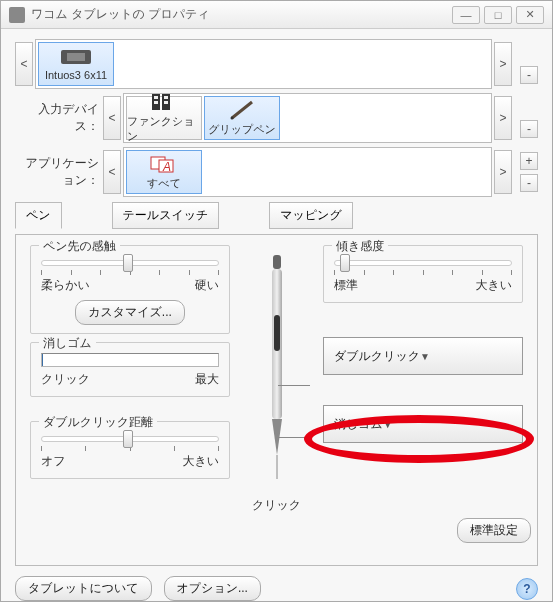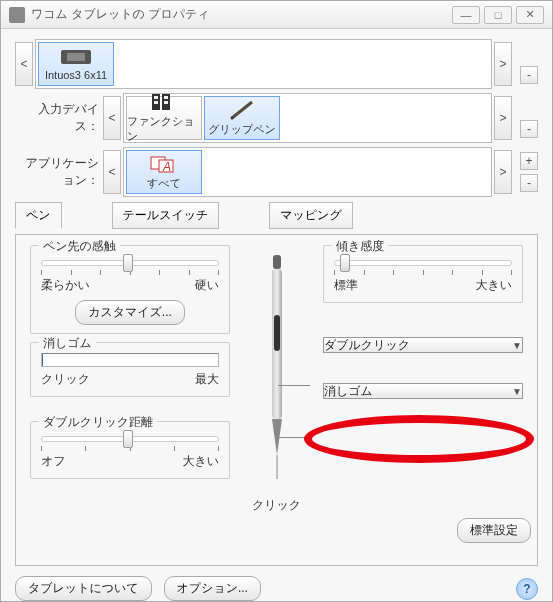--- a/index.html
+++ b/index.html
@@ -38,21 +38,21 @@
 .slider-thumb { width: 10px; height: 18px; background: linear-gradient(#fff,#dcdcdc); border: 1px solid #999; border-radius: 2px; position: absolute; top: -7px; }
 .slider-ticks { display: flex; justify-content: space-between; margin-top: 2px; }
 .tick { width: 1px; height: 5px; background: #888; }
 .slider-labels { display: flex; justify-content: space-between; color: #333; margin-top: 2px; }
 
 .btn { padding: 3px 12px; border: 1px solid #aaa; border-radius: 10px; background: linear-gradient(#fff,#e6e6e6); color: #222; display: inline-block; }
 
 .bar { height: 14px; background: #fff; border: 1px solid #b5b5b5; border-top-color:#888; position:relative; }
 .bar-fill { position:absolute; left:0; top:0; bottom:0; width:1px; background:#3b6ea5; }
 
-.combo { height: 16px; border: 1px solid #999; background: linear-gradient(#fff,#e9e9e9); display: flex; align-items: center; padding: 0 0; justify-content: space-between; color: #222; width: 200px; }
+.combo { height: 38px; border: 1px solid #999; background: linear-gradient(#fff,#e9e9e9); display: flex; align-items: center; padding: 0 10px; color: #222; width: 200px; }
 .combo .chev { color: #555; font-size:10px; }
 
 .pen-area { position: absolute; left: 50%; top: 20px; transform: translateX(-50%); width: 30px; height: 230px; }
 .pen-svg { width: 30px; height: 230px; }
 .connector { height:1px; background:#888; position:absolute; }
 
 .red-ring { position: absolute; border: 8px solid #e60012; border-radius: 50%/50%; }
 
 .help { width: 22px; height: 22px; border-radius: 50%; border: 1px solid #6fa9e6; background: radial-gradient(#d8ecff,#9ec7f0); display: flex; align-items: center; justify-content: center; color: #2b5a9c; font-weight: bold; }
 

